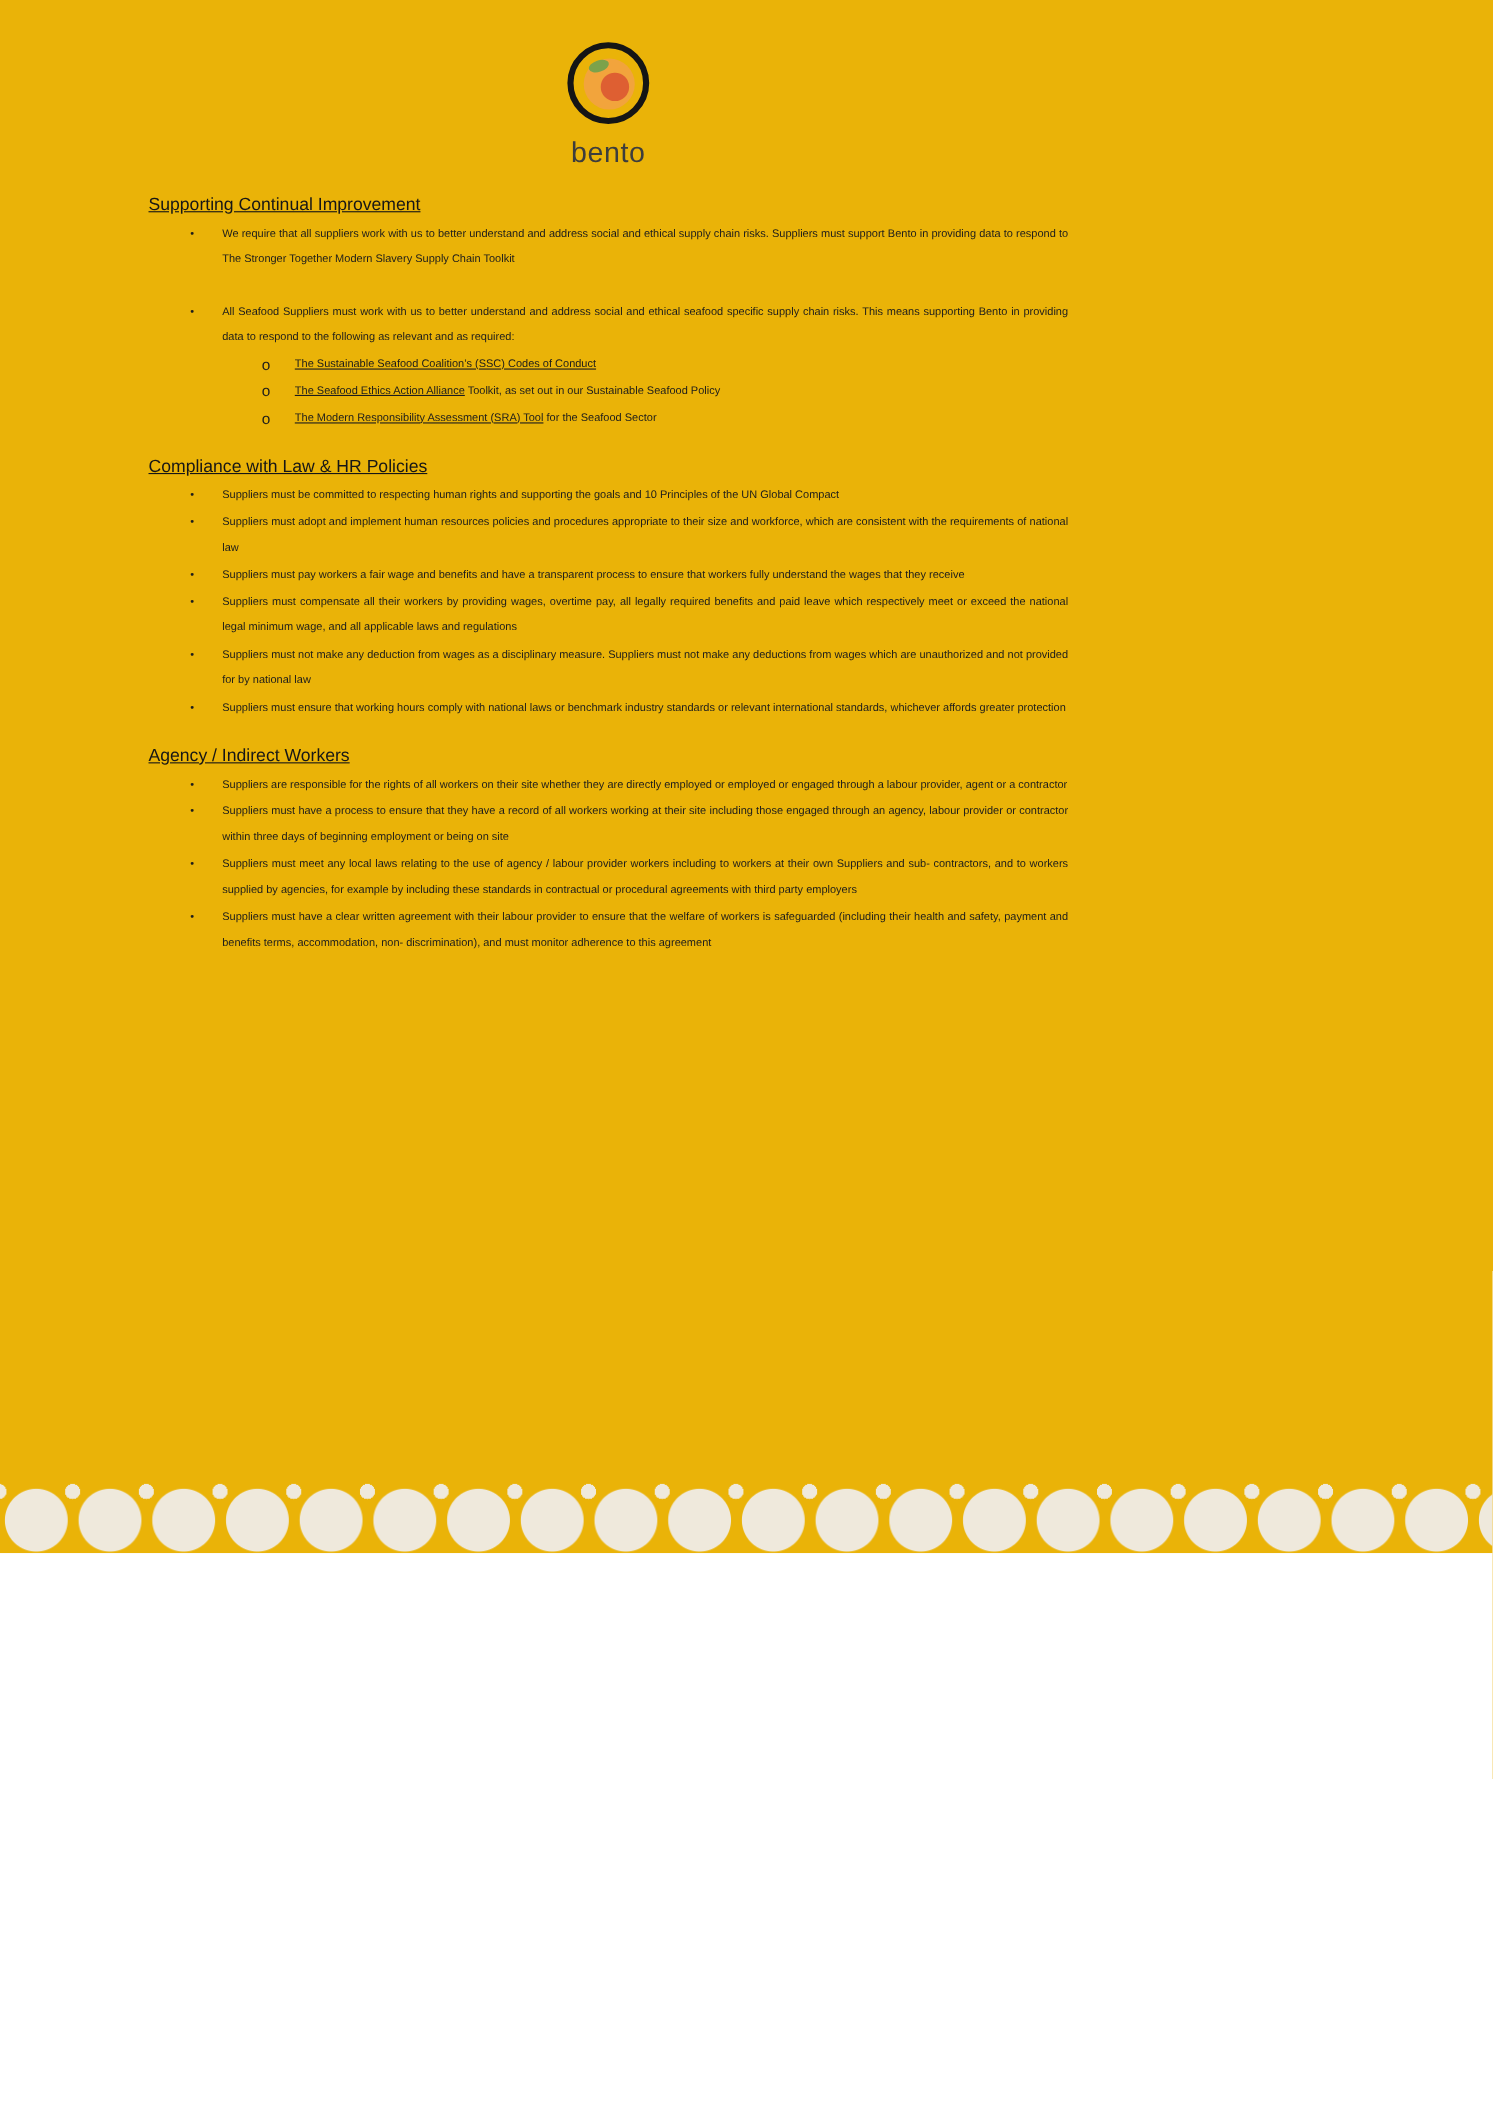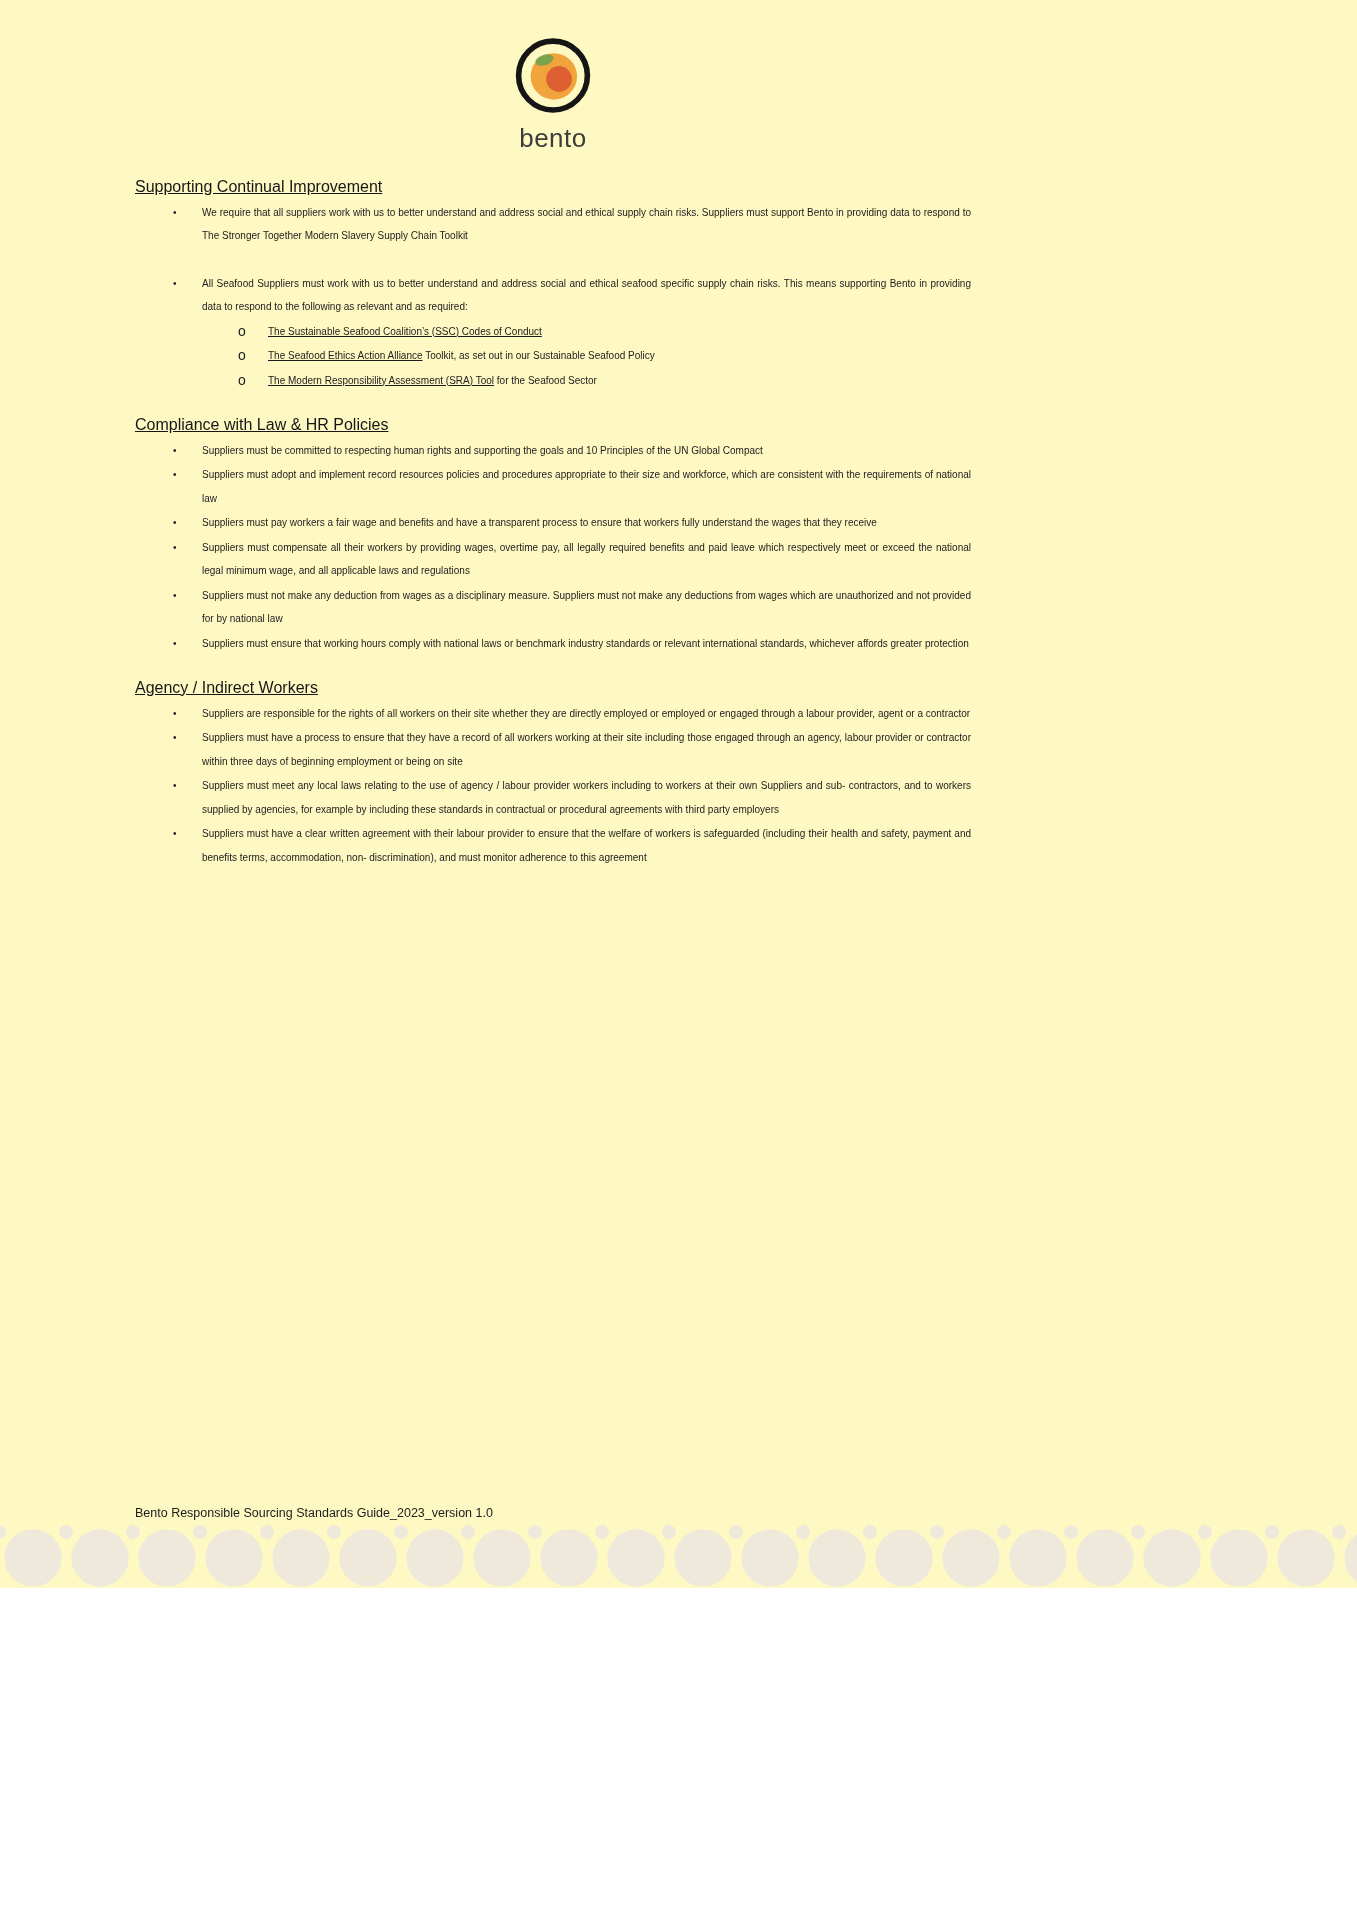--- a/index.html
+++ b/index.html
@@ -1,20 +1,20 @@
 <!DOCTYPE html>
 <html><head>
 <meta charset="utf-8">
 <style>
   html, body { margin: 0; padding: 0; background: #ffffff; }
   .page {
     position: relative;
     width: 1357px;
-    height: 1588px;
-    background: #fef9c3;
+    height: 1412px;
+    background: #eab308;
     overflow: hidden;
     font-family: "Liberation Sans", sans-serif;
     color: #1c1c1c;
   }
   .content {
     position: absolute;
     left: 135px;
     top: 36px;
     width: 836px;
   }
@@ -110,21 +110,21 @@
             <li class="sub"><span class="doc-link">The Sustainable Seafood Coalition’s (SSC) Codes of Conduct</span></li>
             <li class="sub"><span class="doc-link">The Seafood Ethics Action Alliance</span><span> Toolkit, as set out in our Sustainable Seafood Policy</span></li>
             <li class="sub"><span class="doc-link">The Modern Responsibility Assessment (SRA) Tool</span><span> for the Seafood Sector</span></li>
           </ul>
   </section>
 
   <section class="doc-section">
     <h2 class="heading">Compliance with Law &amp; HR Policies</h2>
     <ul class="bullets">
             <li class="bullet">Suppliers must be committed to respecting human rights and supporting the goals and 10 Principles of the UN Global Compact</li>
-            <li class="bullet">Suppliers must adopt and implement record resources policies and procedures appropriate to their size and workforce, which are consistent with the requirements of national law</li>
+            <li class="bullet">Suppliers must adopt and implement human resources policies and procedures appropriate to their size and workforce, which are consistent with the requirements of national law</li>
             <li class="bullet">Suppliers must pay workers a fair wage and benefits and have a transparent process to ensure that workers fully understand the wages that they receive</li>
             <li class="bullet">Suppliers must compensate all their workers by providing wages, overtime pay, all legally required benefits and paid leave which respectively meet or exceed the national legal minimum wage, and all applicable laws and regulations</li>
             <li class="bullet">Suppliers must not make any deduction from wages as a disciplinary measure. Suppliers must not make any deductions from wages which are unauthorized and not provided for by national law</li>
             <li class="bullet">Suppliers must ensure that working hours comply with national laws or benchmark industry standards or relevant international standards, whichever affords greater protection</li>
           </ul>
   </section>
 
   <section class="doc-section">
     <h2 class="heading">Agency / Indirect Workers</h2>
     <ul class="bullets">

